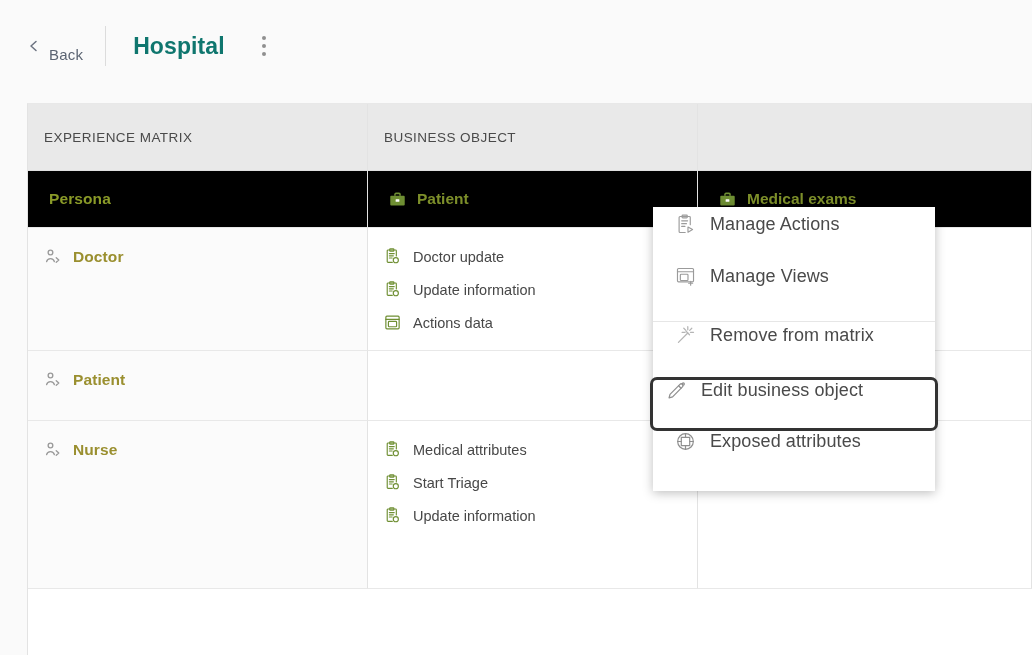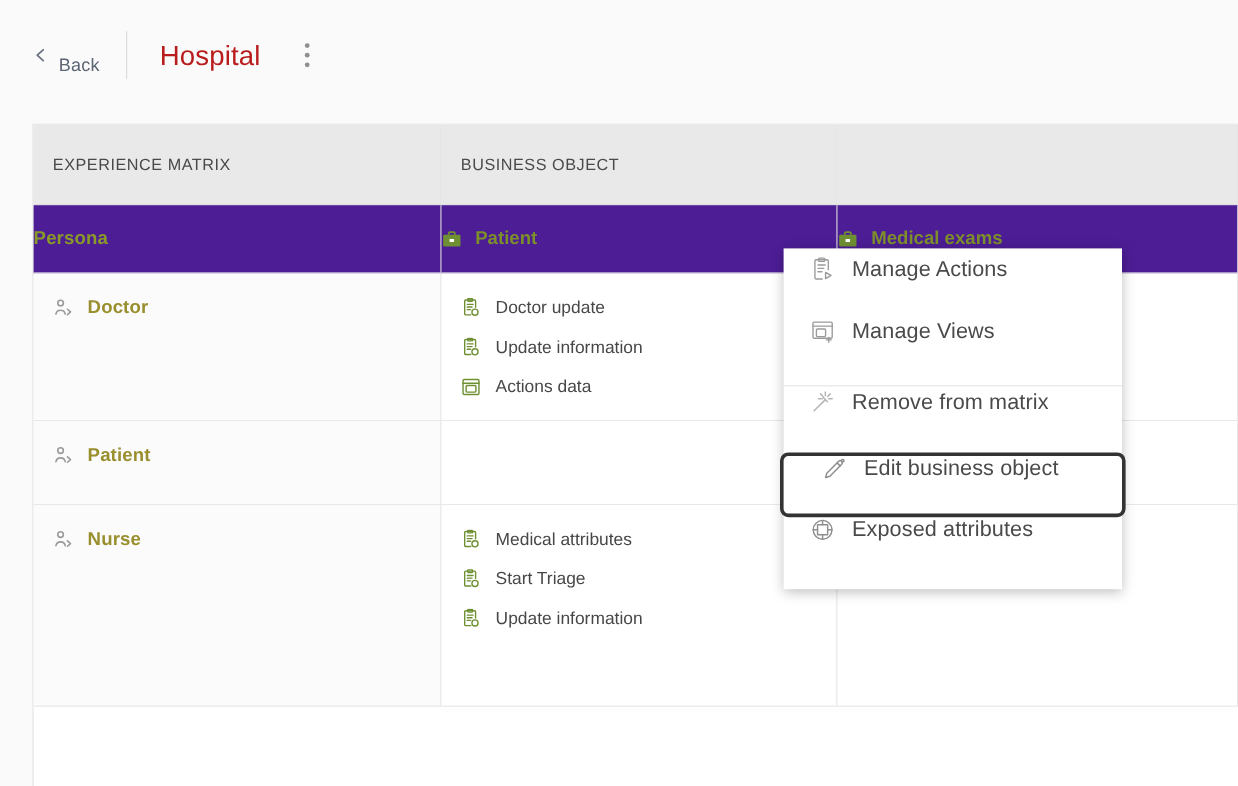--- a/index.html
+++ b/index.html
@@ -52,22 +52,22 @@
   #topbar-divider {
     width: 1px;
     height: 40px;
     background: #dcdcdc;
     margin-left: 22px;
   }
 
   #page-title {
     margin-left: 27px;
     font-size: 23px;
-    font-weight: normal;
-    color: #b91c1c;
+    font-weight: bold;
+    color: #0f766e;
     letter-spacing: .1px;
   }
 
   #kebab-button {
     margin-left: 26px;
     width: 26px;
     height: 30px;
     display: flex;
     flex-direction: column;
     align-items: center;
@@ -114,25 +114,25 @@
     border-bottom: 1px solid #dfdfdf;
   }
   .header-caps {
     font-size: 13.5px;
     letter-spacing: .45px;
     color: #4a4a4a;
   }
 
   
   #subheader-row .cell {
-    background: #4c1d95;
+    background: #000000;
     height: 57px;
     display: flex;
     align-items: center;
-    padding-left: 0;
+    padding-left: 21px;
     gap: 11px;
   }
   .subheader-label {
     font-size: 15.5px;
     font-weight: bold;
     color: #8a9a28;
     letter-spacing: .1px;
   }
   .obj-label {
     font-size: 15.5px;
@@ -205,21 +205,21 @@
   }
   .menu-sep {
     height: 1px;
     background: #e6e6e6;
     margin: 3px 0;
   }
   .menu-item.highlighted {
     border: 3px solid #333333;
     border-radius: 7px;
     margin: 0 -3px;
-    padding-left: 32px;
+    padding-left: 13px;
     height: 54px;
     background: #ffffff;
   }
 </style>
 </head>
 <body>
 
 <div id="topbar">
 
   <div id="back-button">

